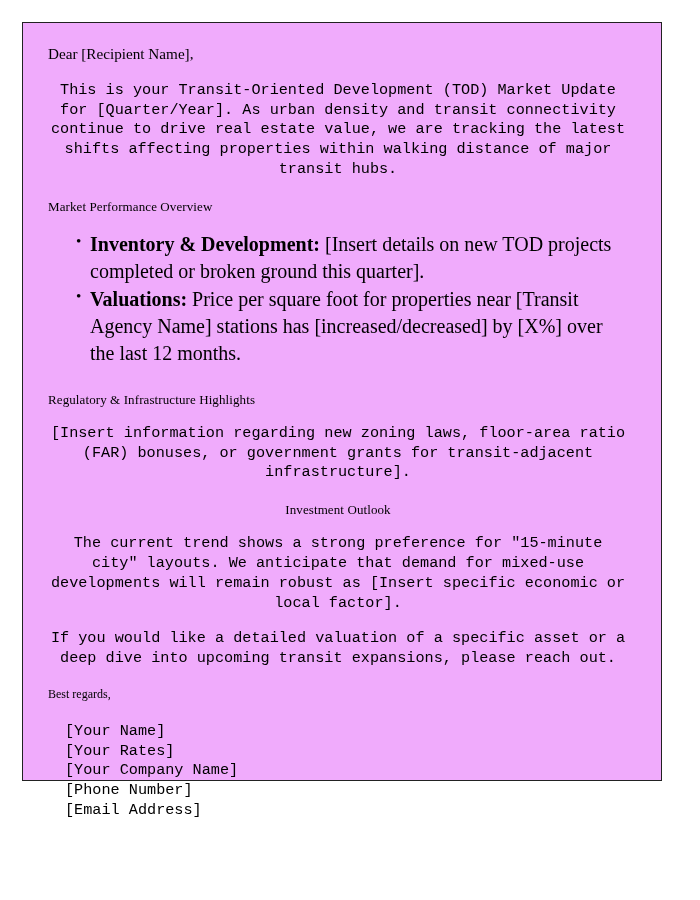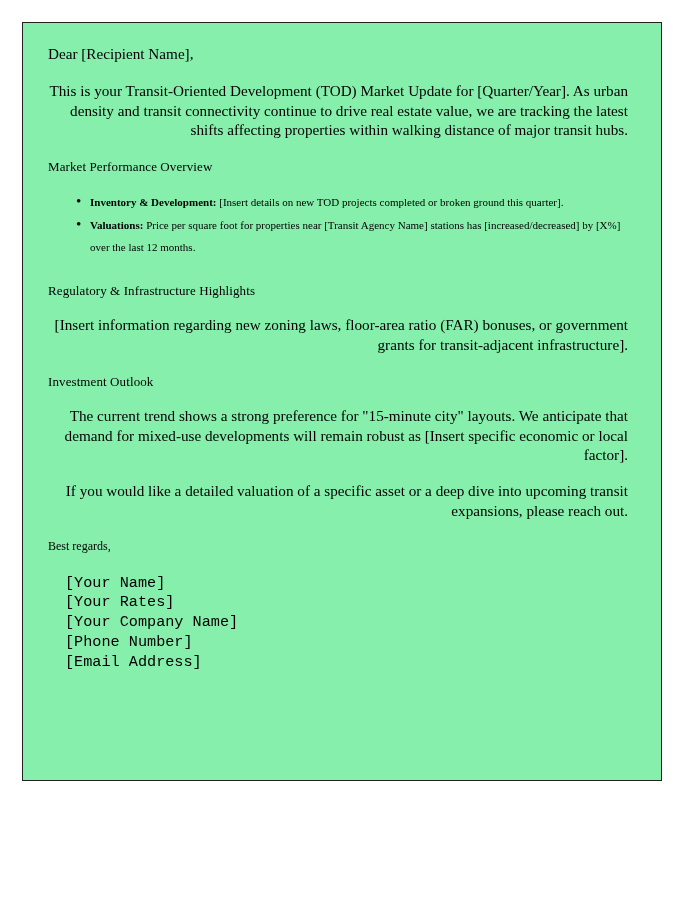--- a/index.html
+++ b/index.html
@@ -17,62 +17,64 @@
     overflow: hidden;
   }
   #page-frame {
     position: absolute;
     left: 22px;
     top: 22px;
     width: 640px;
     height: 759px;
     border: 1.4px solid #222222;
     box-sizing: border-box;
-    background: #86efac;
+    background: #f0abfc;
   }
   #letter-body {
     position: absolute;
     left: 25px;
     top: 21px;
     width: 580px;
   }
   .para {
     font-size: 15.2px;
     line-height: 19.8px;
-    text-align: right;
+    text-align: center;
     margin: 0 0 16px 0;
+    font-family: Liberation Mono, monospace;
   }
   .salutation {
     font-size: 15.2px;
     line-height: 19.8px;
     margin: 0 0 17px 0;
   }
   h2.section-heading {
     font-size: 13px;
     font-weight: normal;
     line-height: 21px;
     margin: 0 0 14px 0;
     letter-spacing: 0.1px;
   }
   h2.section-heading.after-list {
     margin-top: 22px;
   }
   h2.section-heading.after-para {
     margin-top: 8px;
+    text-align: center;
   }
   ul.bullets {
     list-style: none;
     margin: 0 0 16px 0;
     padding: 0;
   }
   ul.bullets li {
     position: relative;
     padding-left: 42px;
-    font-size: 11px;
-    line-height: 22px;
+    font-size: 20px;
+    line-height: 27px;
     margin: 0 0 1px 0;
   }
   ul.bullets li::before {
     content: "\2022";
     position: absolute;
     left: 28px;
     top: 0;
     font-size: 15.2px;
     line-height: 19.8px;
   }

